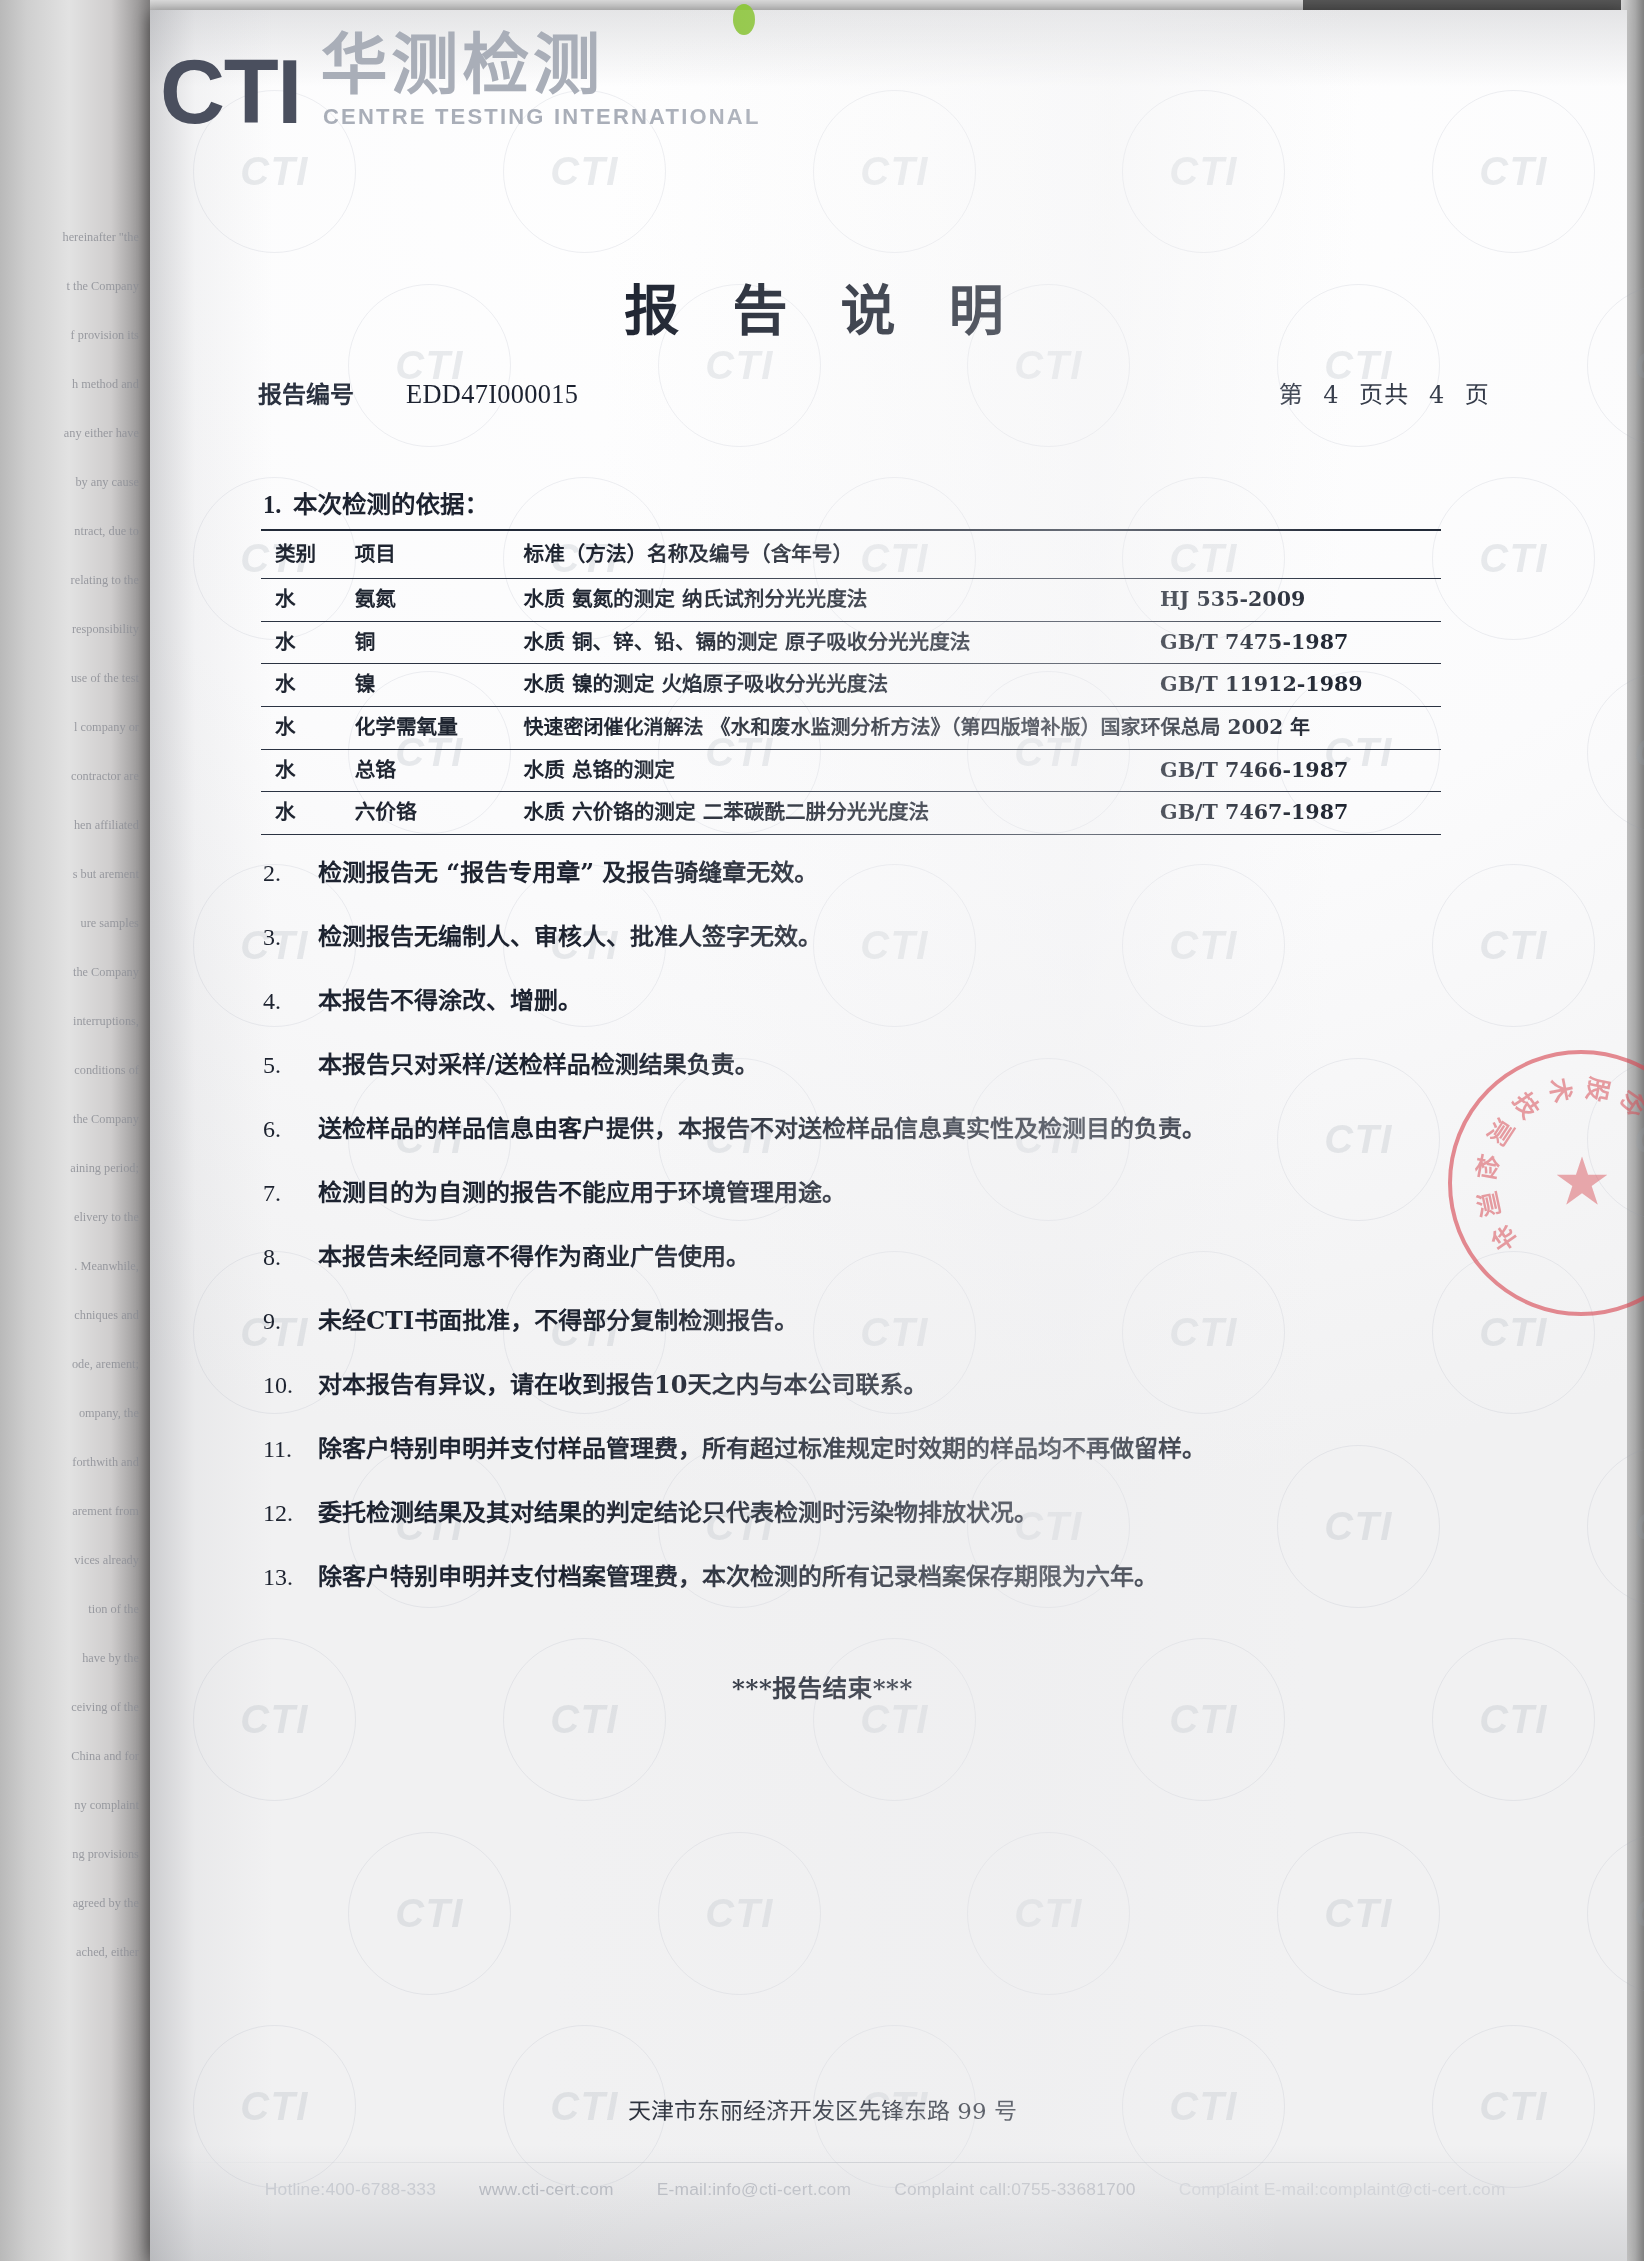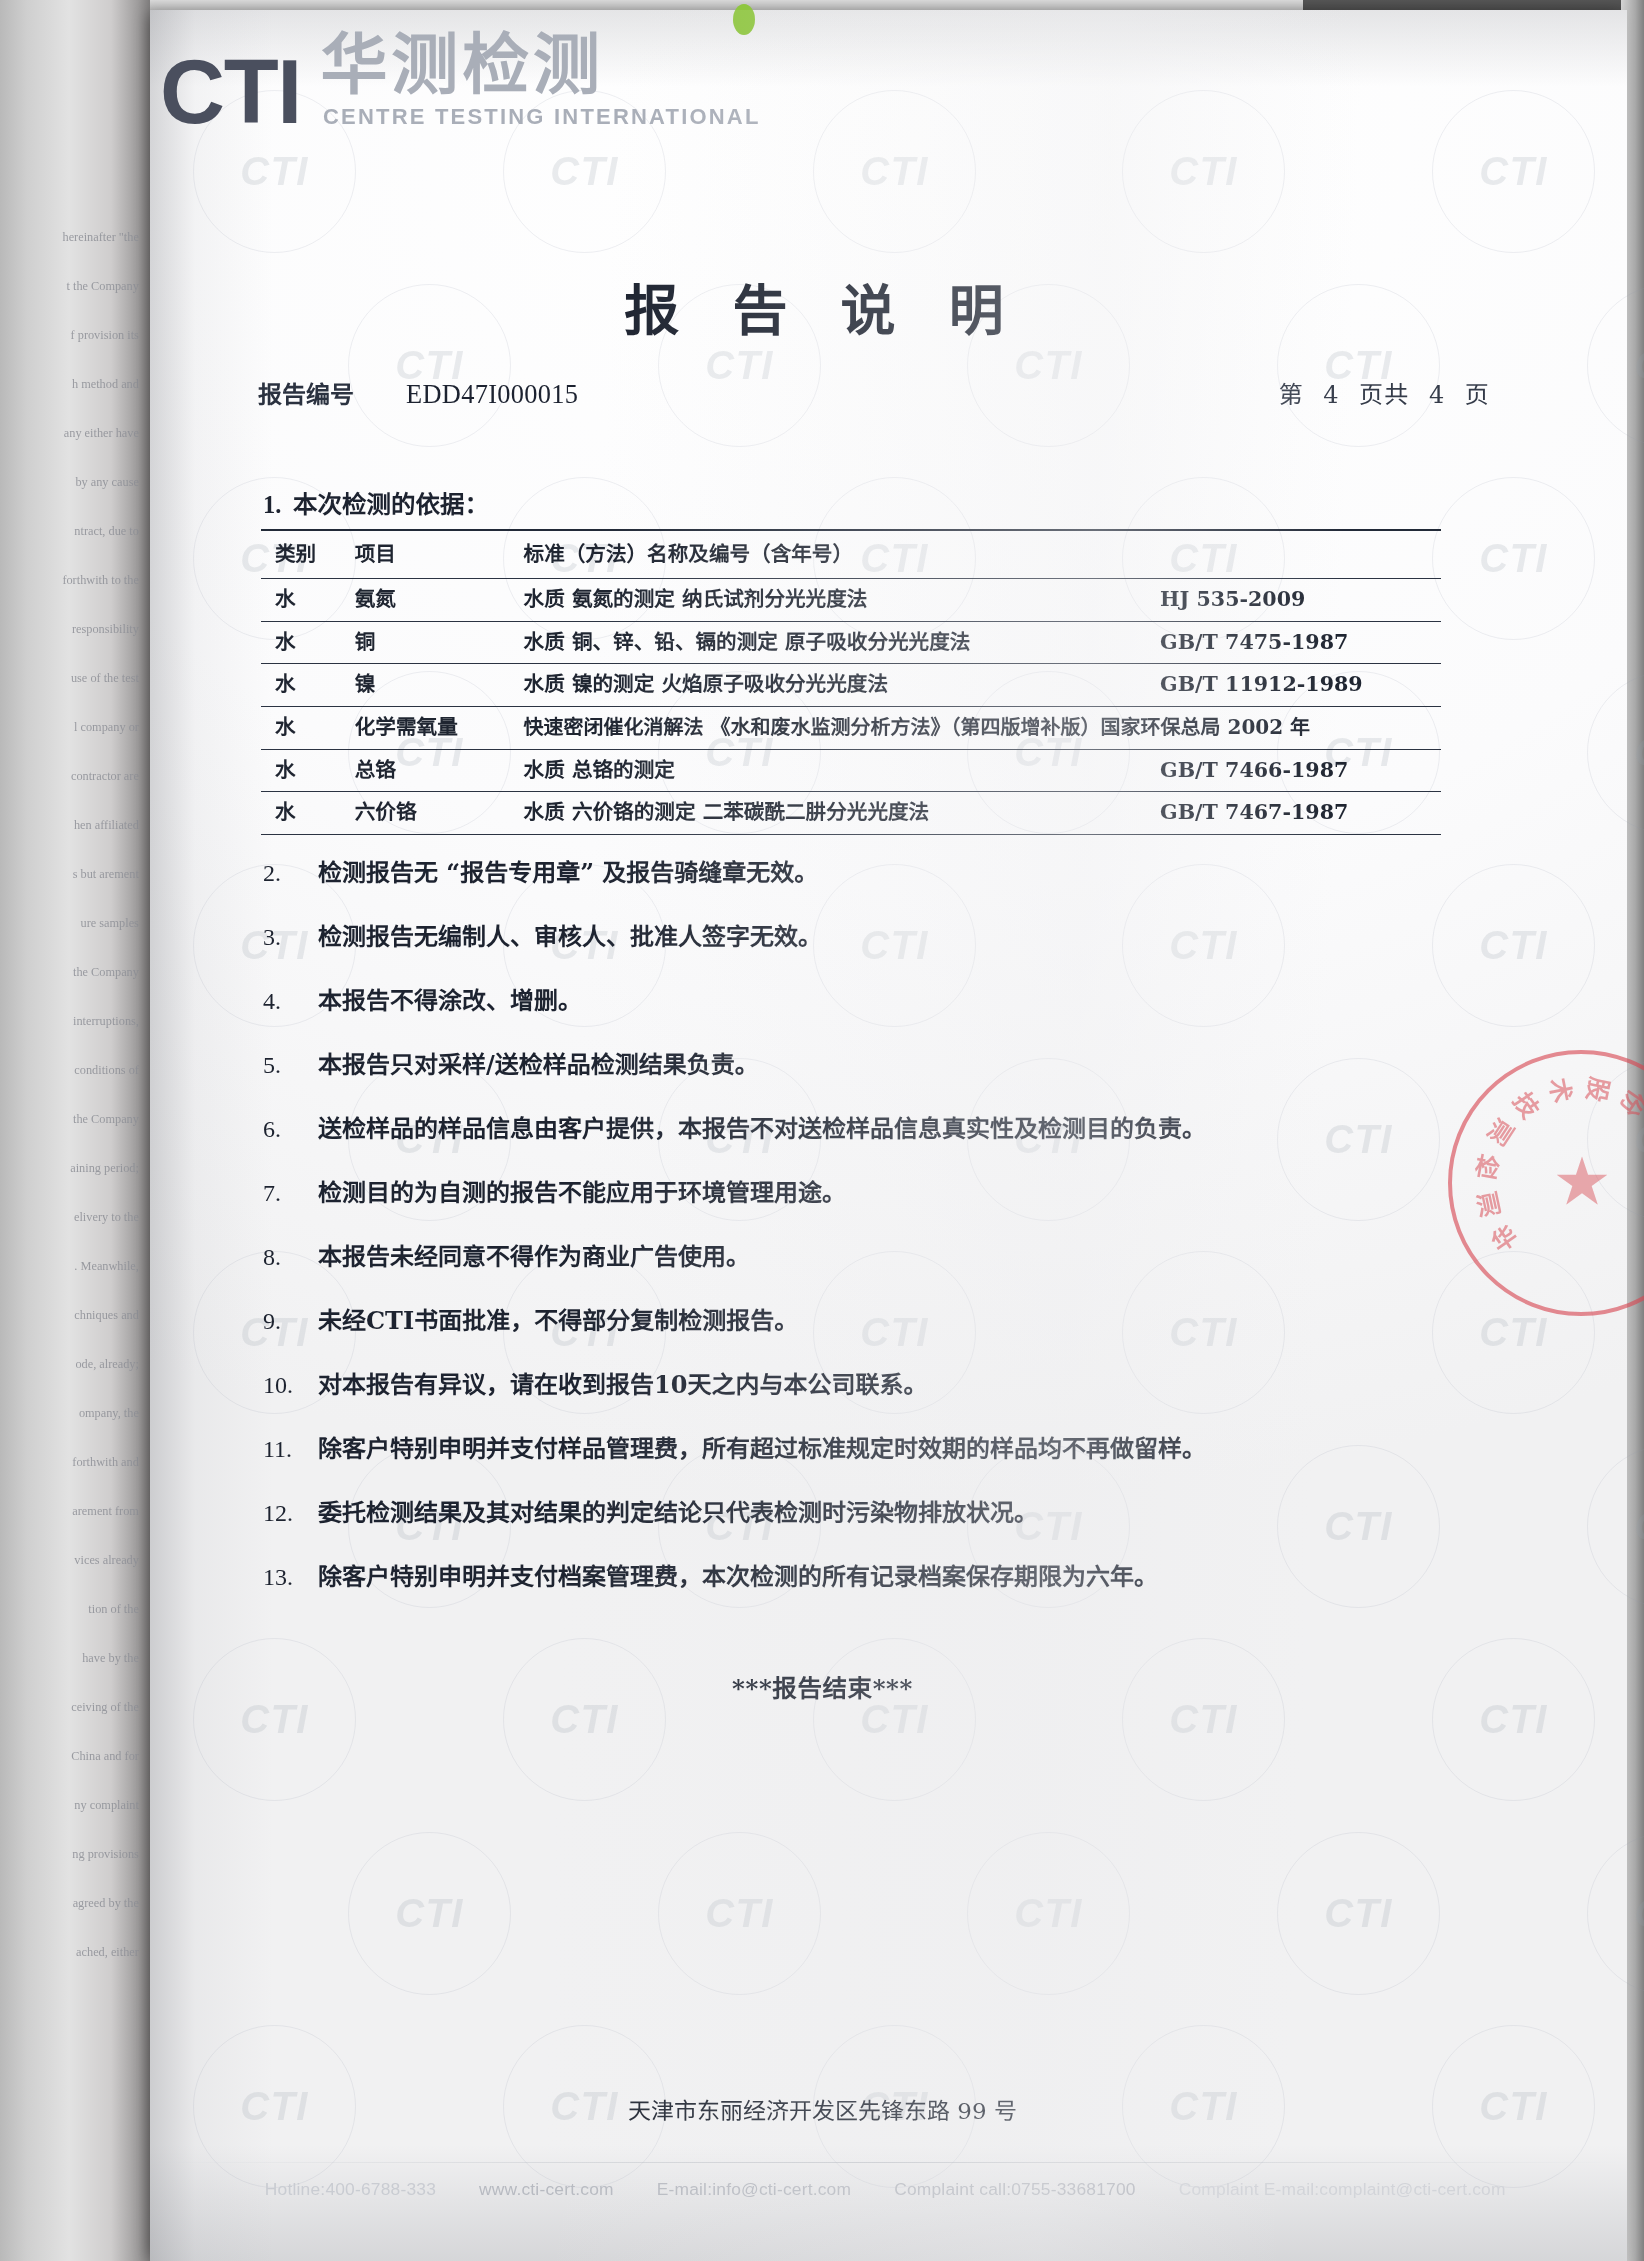--- a/index.html
+++ b/index.html
@@ -371,21 +371,21 @@
         <div>hereinafter "the</div>
         <div>t the Company</div>
         <div></div>
         <div>f provision its</div>
         <div></div>
         <div>h method and</div>
         <div>any either have</div>
         <div></div>
         <div>by any cause</div>
         <div>ntract, due to</div>
-        <div>forthwith to the</div>
+        <div>relating to the</div>
         <div></div>
         <div>responsibility</div>
         <div>use of the test</div>
         <div></div>
         <div>l company or</div>
         <div>contractor are</div>
         <div>hen affiliated</div>
         <div></div>
         <div>s but arement</div>
         <div></div>
@@ -396,21 +396,21 @@
         <div>interruptions,</div>
         <div>conditions of</div>
         <div></div>
         <div>the Company</div>
         <div></div>
         <div>aining period;</div>
         <div>elivery to the</div>
         <div></div>
         <div>. Meanwhile,</div>
         <div>chniques and</div>
-        <div>ode, already;</div>
+        <div>ode, arement;</div>
         <div></div>
         <div>ompany, the</div>
         <div>forthwith and</div>
         <div></div>
         <div>arement from</div>
         <div>vices already</div>
         <div></div>
         <div>tion of the</div>
         <div></div>
         <div>have by the</div>

